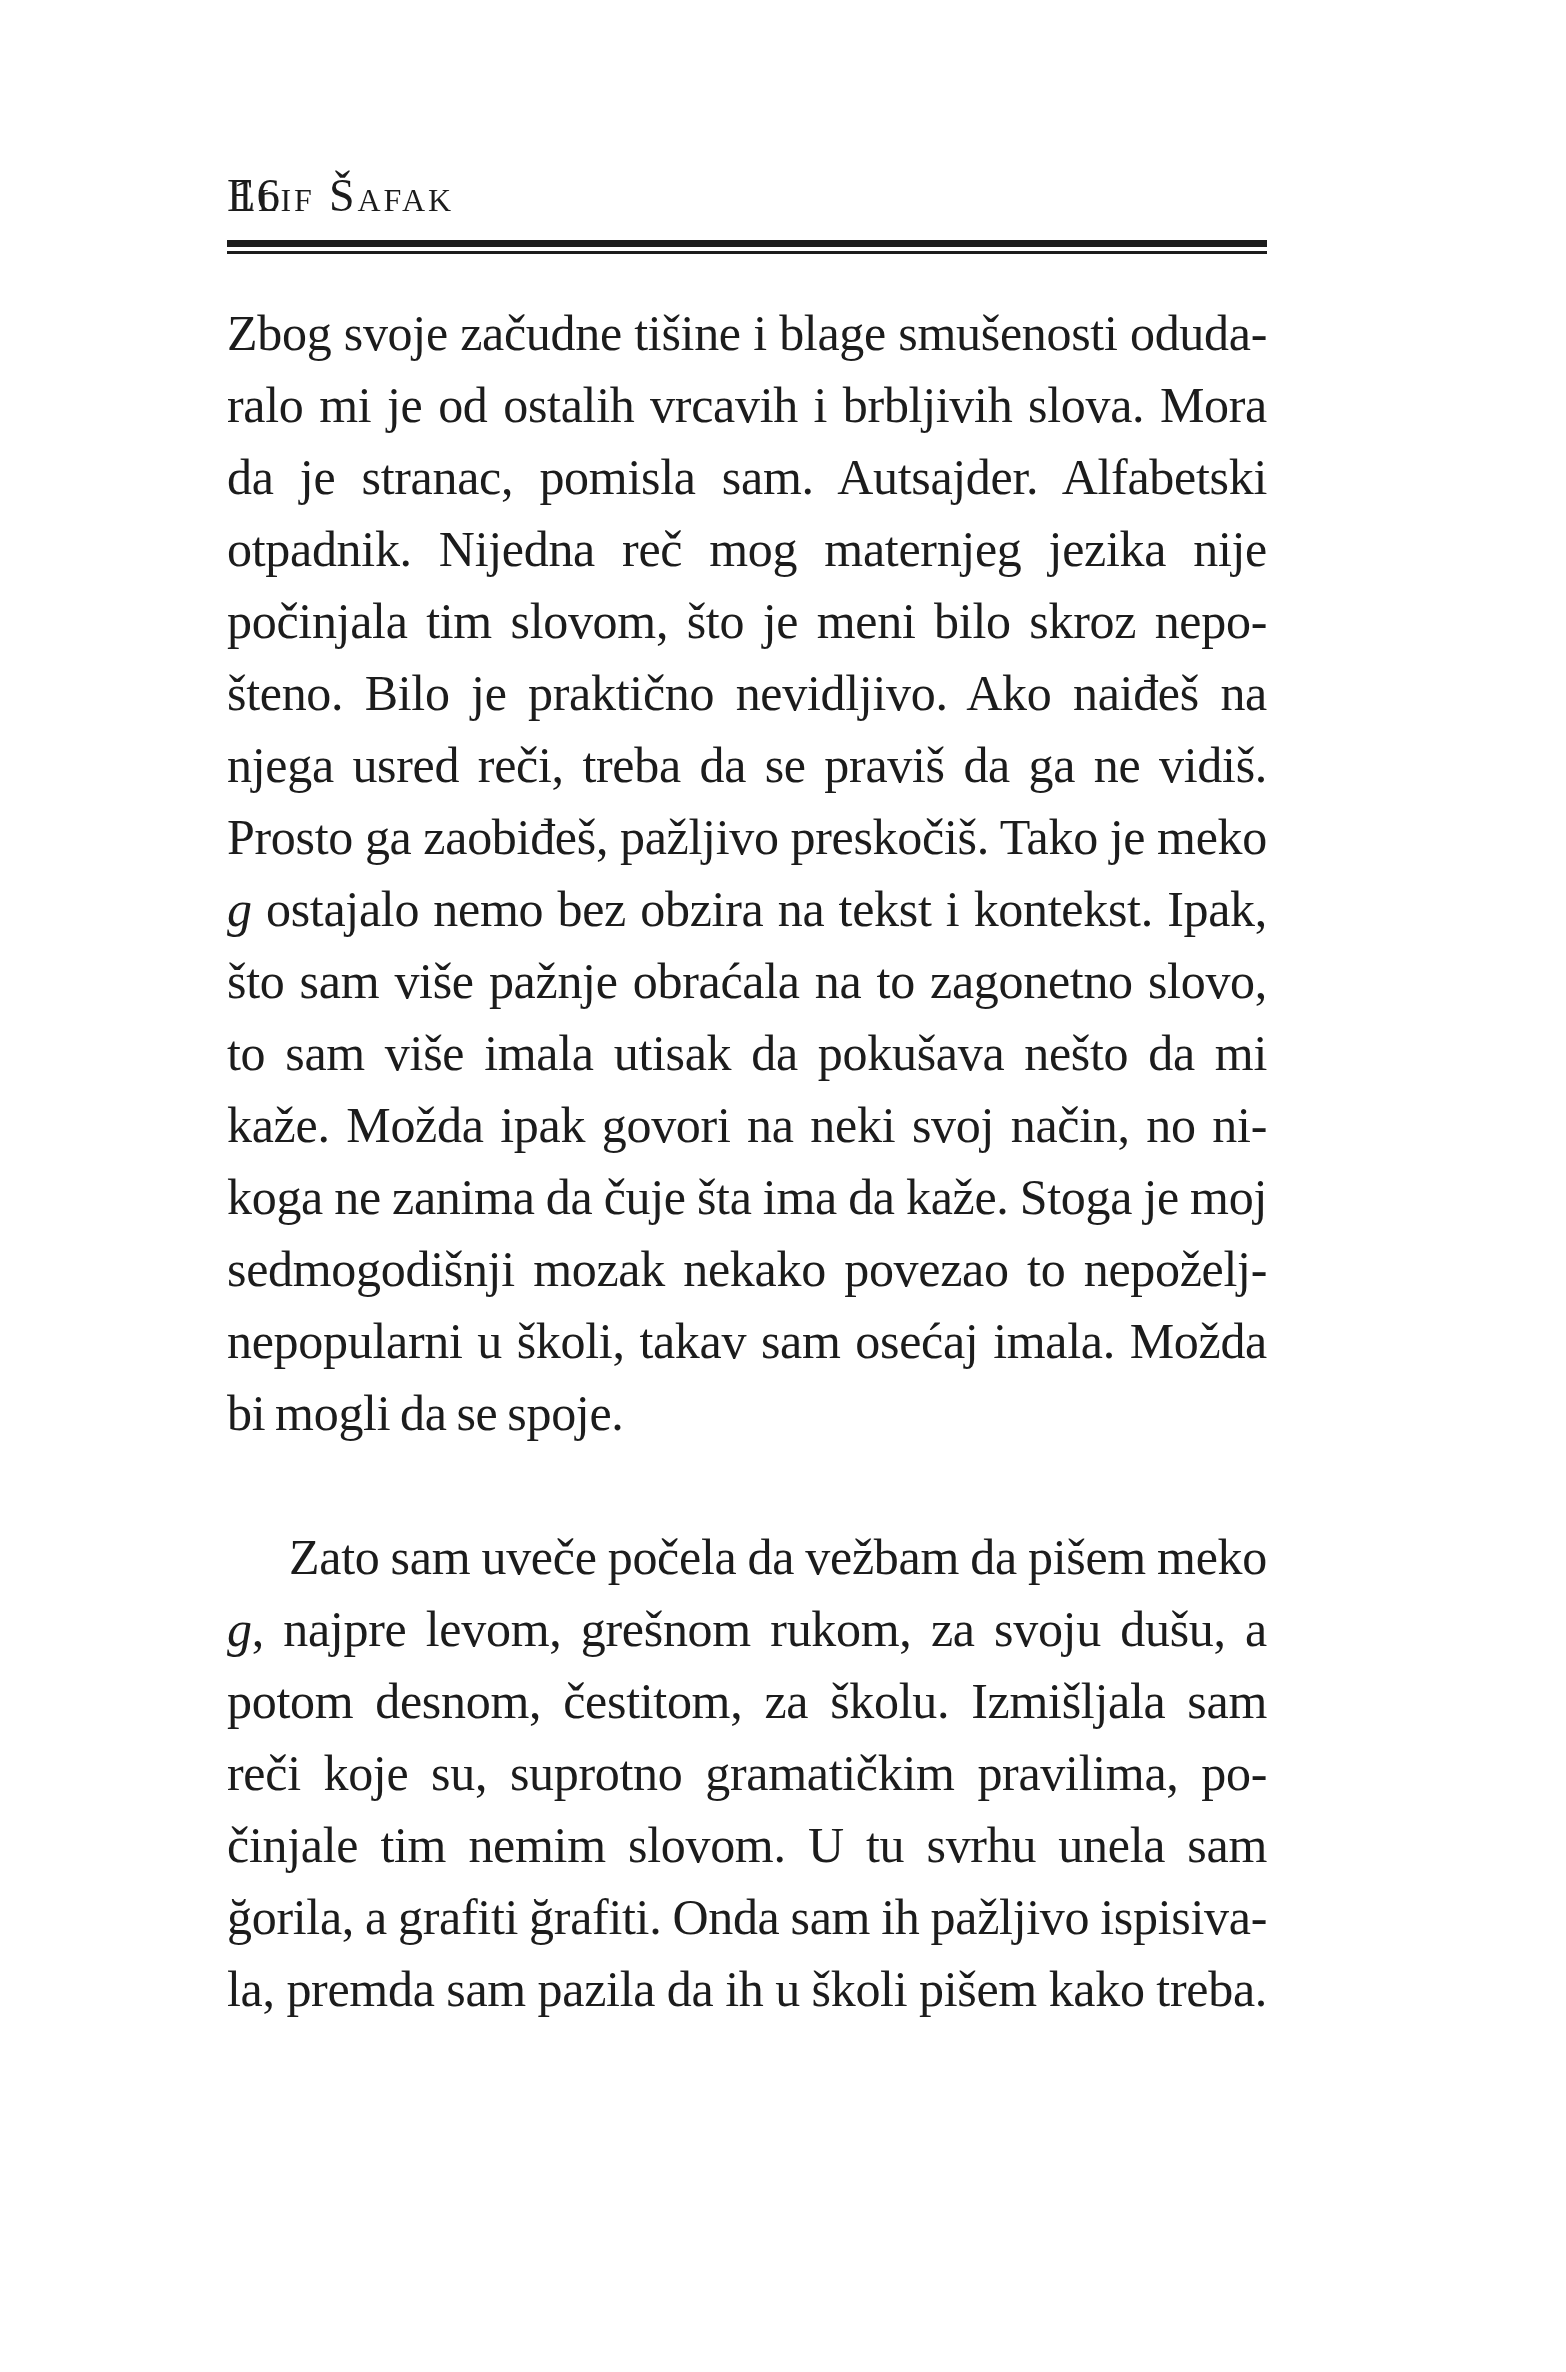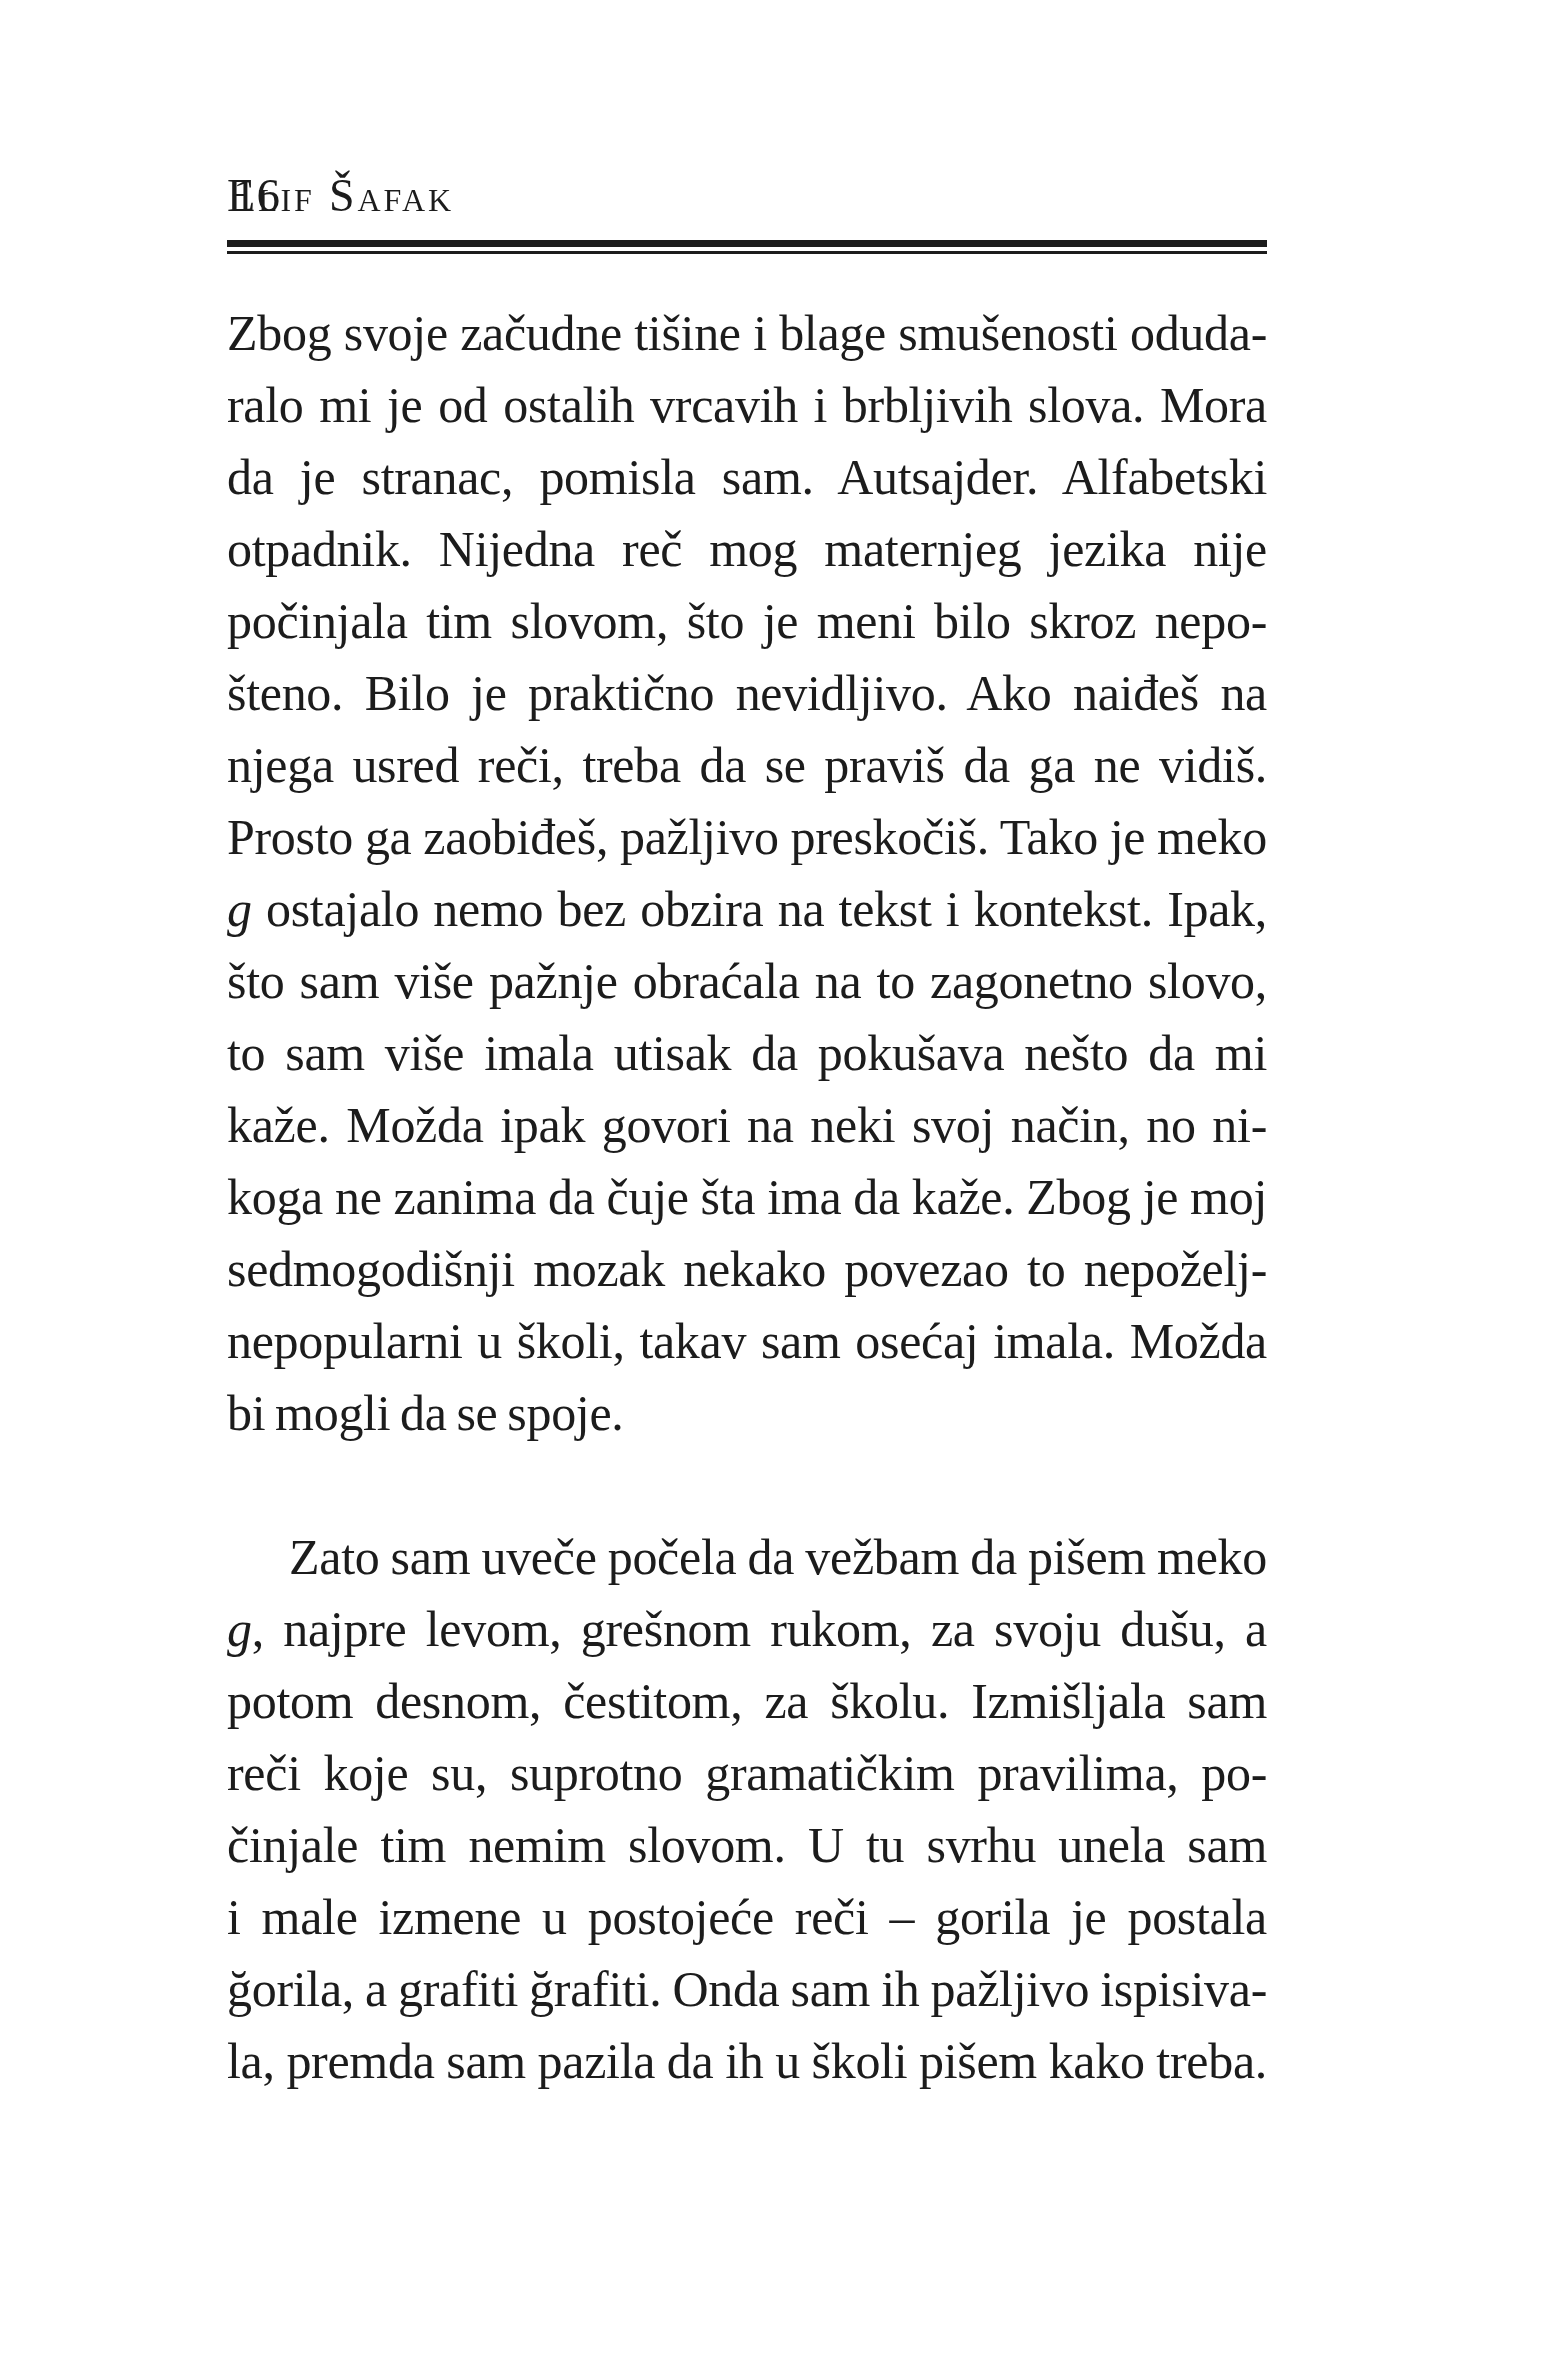--- a/index.html
+++ b/index.html
@@ -110,31 +110,30 @@
         <div class="line"><span>da je stranac, pomisla sam. Autsajder. Alfabetski</span></div>
         <div class="line"><span>otpadnik. Nijedna reč mog maternjeg jezika nije</span></div>
         <div class="line"><span>počinjala tim slovom, što je meni bilo skroz nepo-</span></div>
         <div class="line"><span>šteno. Bilo je praktično nevidljivo. Ako naiđeš na</span></div>
         <div class="line"><span>njega usred reči, treba da se praviš da ga ne vidiš.</span></div>
         <div class="line"><span>Prosto ga zaobiđeš, pažljivo preskočiš. Tako je meko</span></div>
         <div class="line"><span class="it">g</span><span> ostajalo nemo bez obzira na tekst i kontekst. Ipak,</span></div>
         <div class="line"><span>što sam više pažnje obraćala na to zagonetno slovo,</span></div>
         <div class="line"><span>to sam više imala utisak da pokušava nešto da mi</span></div>
         <div class="line"><span>kaže. Možda ipak govori na neki svoj način, no ni-</span></div>
-        <div class="line"><span>koga ne zanima da čuje šta ima da kaže. Zbog je moj</span></div>
+        <div class="line"><span>koga ne zanima da čuje šta ima da kaže. Stoga je moj</span></div>
         <div class="line"><span>sedmogodišnji mozak nekako povezao to nepoželj-</span></div>
         <div class="line"><span>nepopularni u školi, takav sam osećaj imala. Možda</span></div>
         <div class="line no-just"><span>bi mogli da se spoje.</span></div>
       </div>
       <div class="para">
         <div class="line indent"><span>Zato sam uveče počela da vežbam da pišem meko</span></div>
         <div class="line"><span class="it">g</span><span>, najpre levom, grešnom rukom, za svoju dušu, a</span></div>
         <div class="line"><span>potom desnom, čestitom, za školu. Izmišljala sam</span></div>
         <div class="line"><span>reči koje su, suprotno gramatičkim pravilima, po-</span></div>
         <div class="line"><span>činjale tim nemim slovom. U tu svrhu unela sam</span></div>
-        <div class="line"><span>i male izmene u postojeće reči – gorila je postala</span></div>
         <div class="line"><span>ğorila, a grafiti ğrafiti. Onda sam ih pažljivo ispisiva-</span></div>
         <div class="line"><span>la, premda sam pazila da ih u školi pišem kako treba.</span></div>
       </div>
     </main>
 
 </div>
 
 
 </body></html>

